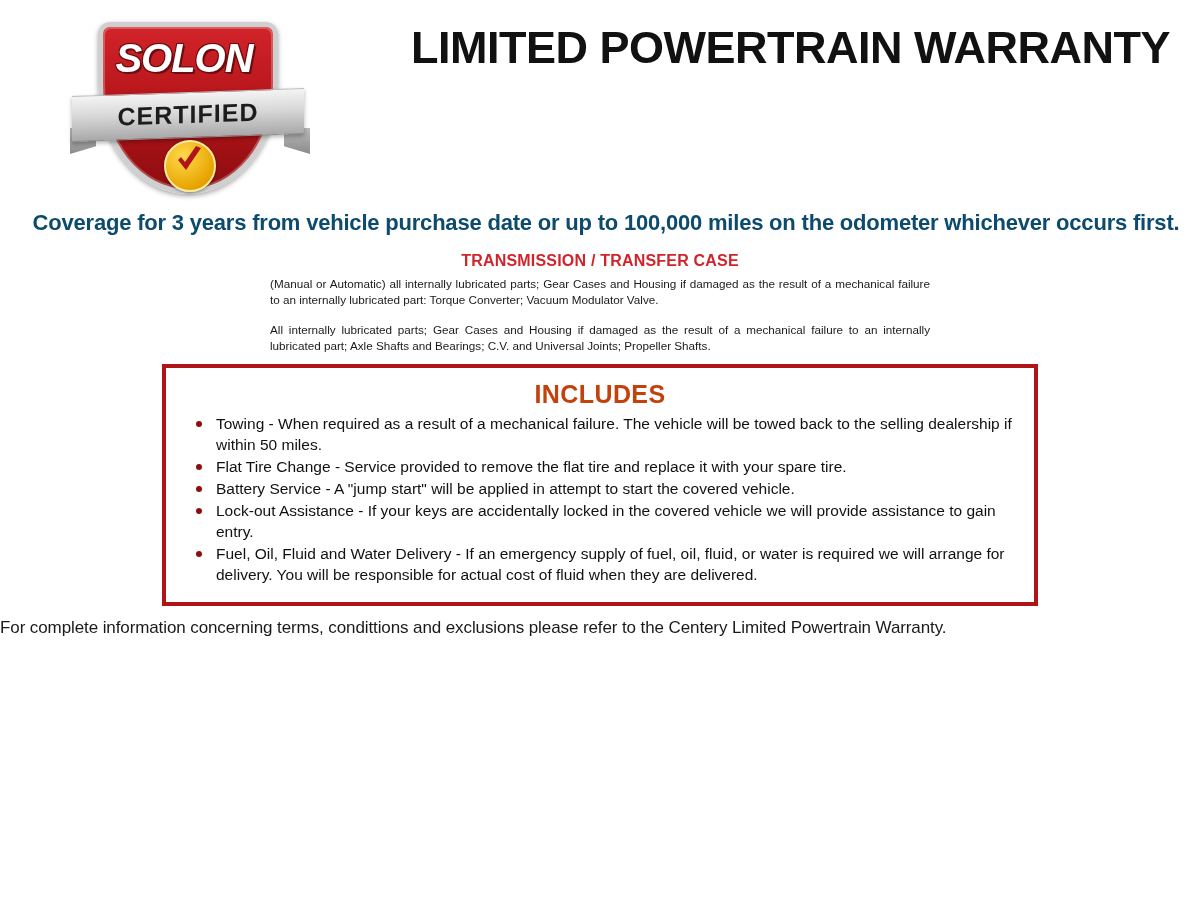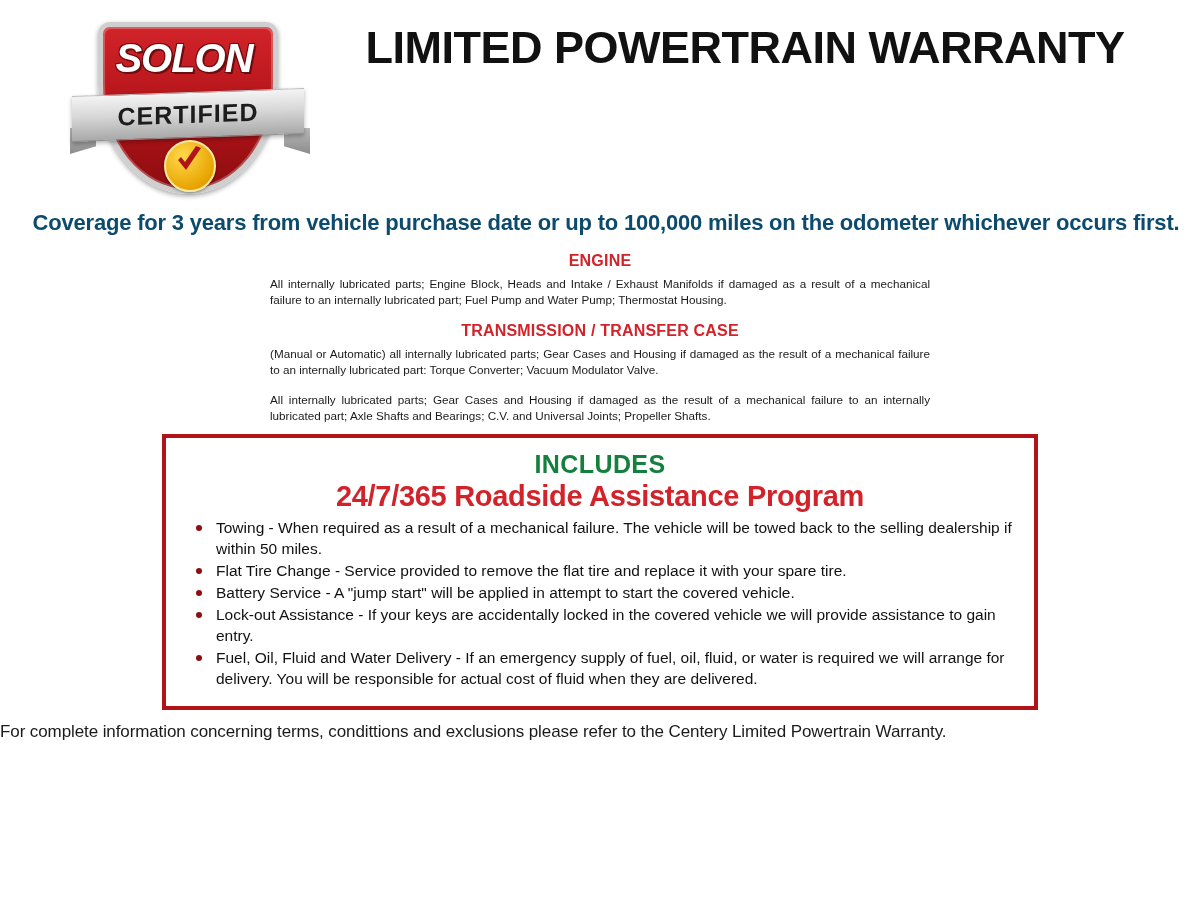--- a/index.html
+++ b/index.html
@@ -150,20 +150,21 @@
   }
   .headline-2 {
     font-family: "Liberation Sans", sans-serif;
     font-weight: bold;
     font-size: 45px;
     line-height: 52px;
     color: #111111;
     letter-spacing: -0.5px;
     white-space: nowrap;
     margin-top: -4px;
+    text-align: right;
   }
 
   
   .coverage {
     text-align: center;
     font-weight: bold;
     font-size: 22px;
     color: #0c4a6e;
     padding: 10px 20px 14px 32px;
     letter-spacing: -0.2px;
@@ -199,21 +200,21 @@
     width: 876px;
     border: 4px solid #b01318;
     box-sizing: border-box;
     padding: 12px 22px 16px 22px;
     background: #fff;
   }
   .inc-title {
     text-align: center;
     font-weight: bold;
     font-size: 25px;
-    color: #15803d;
+    color: #c2410c;
     letter-spacing: 0.4px;
   }
   .inc-sub {
     text-align: center;
     font-weight: bold;
     font-size: 29px;
     color: #d2232a;
     letter-spacing: -0.3px;
     margin-top: 1px;
   }
@@ -280,39 +281,34 @@
     <div class="headline-wrap">
       <div class="headline-2">LIMITED POWERTRAIN WARRANTY</div>
     </div>
 
   </div>
 
   <div class="coverage">Coverage for 3 years from vehicle purchase date or up to 100,000 miles on the odometer whichever occurs first.</div>
 
   <div class="sections">
 
-    <div>
-      <div class="sec-title">ENGINE</div>
-      <p class="sec-body">All internally lubricated parts; Engine Block, Heads and Intake / Exhaust Manifolds if damaged as a result of a mechanical failure to an internally lubricated part; Fuel Pump and Water Pump; Thermostat Housing.</p>
-    </div>
 
     <div>
       <div class="sec-title">TRANSMISSION / TRANSFER CASE</div>
       <p class="sec-body">(Manual or Automatic) all internally lubricated parts; Gear Cases and Housing if damaged as the result of a mechanical failure to an internally lubricated part: Torque Converter; Vacuum Modulator Valve.</p>
     </div>
 
     <div>
       <p class="sec-body last">All internally lubricated parts; Gear Cases and Housing if damaged as the result of a mechanical failure to an internally lubricated part; Axle Shafts and Bearings; C.V. and Universal Joints; Propeller Shafts.</p>
     </div>
 
   </div>
 
   <div class="includes-box">
     <div class="inc-title">INCLUDES</div>
-    <div class="inc-sub">24/7/365 Roadside Assistance Program</div>
 
     <ul class="benefits">
       <li>
         <span class="dot"></span>
         <b>Towing</b><span> - When required as a result of a mechanical failure. The vehicle will be towed back to the selling dealership if within 50 miles.</span>
       </li>
       <li>
         <span class="dot"></span>
         <b>Flat Tire Change</b><span> - Service provided to remove the flat tire and replace it with your spare tire.</span>
       </li>

